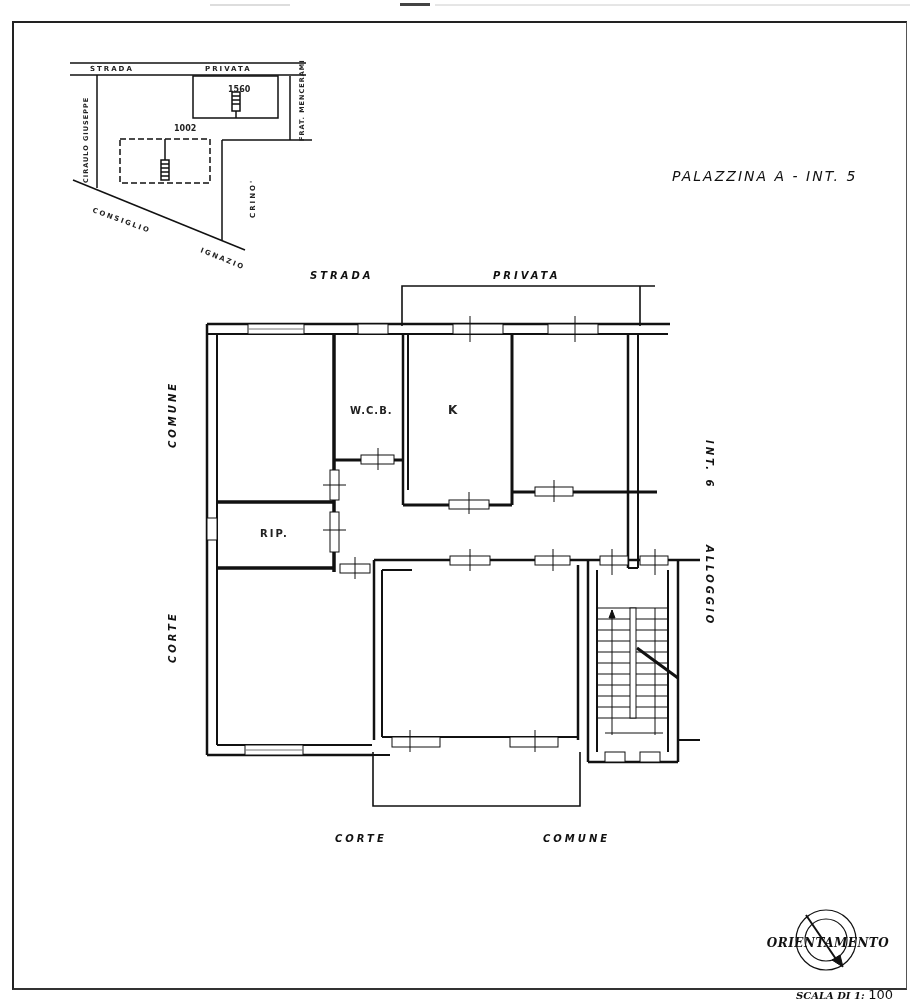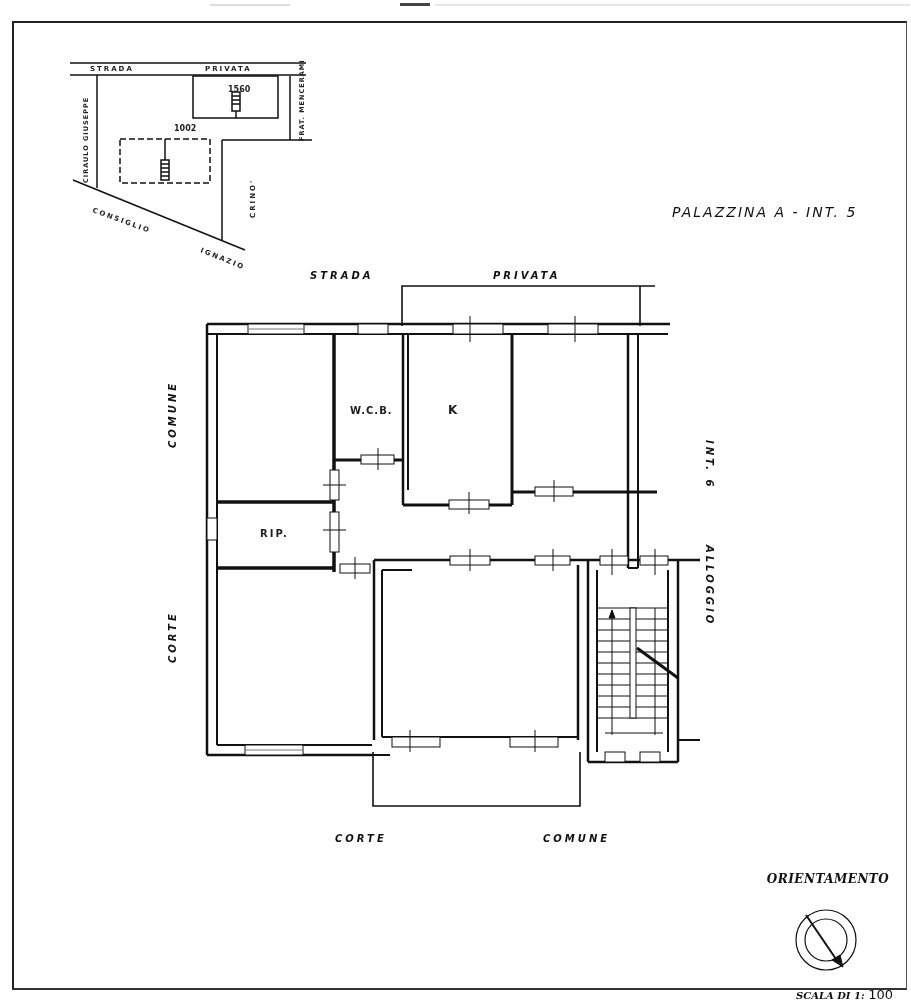--- a/index.html
+++ b/index.html
@@ -3,23 +3,23 @@
 <meta charset="utf-8">
 <style>
   html, body { margin: 0; padding: 0; background: #ffffff; }
   body { width: 911px; height: 1000px; position: relative; overflow: hidden; font-family: "DejaVu Sans", sans-serif; color: #111; }
   .sheet { position: absolute; left: 0; top: 0; width: 911px; height: 1000px; }
   .top-scan { position: absolute; left: 90px; top: 2px; width: 820px; height: 6px; }
   .frame { position: absolute; left: 12px; top: 21px; width: 895px; height: 969px; border-left: 2px solid #222; border-top: 2px solid #222; border-bottom: 2px solid #333; border-right: 1px solid #555; box-sizing: border-box; }
   svg { position: absolute; left: 0; top: 0; }
   .hand { font-family: "DejaVu Sans", sans-serif; font-weight: bold; font-style: italic; fill: #111; letter-spacing: 3px; }
   .hand-sm { font-family: "DejaVu Sans", sans-serif; font-weight: bold; fill: #222; }
-  .title-block { position: absolute; left: 672px; top: 168px; margin-top: 36px; }
+  .title-block { position: absolute; left: 672px; top: 168px; }
   .title-line { font-family: "DejaVu Sans", sans-serif; font-style: italic; font-size: 14px; letter-spacing: 2px; white-space: nowrap; height: 34px; color: #111; }
-  .orient-label { position: absolute; left: 763px; top: 872px; width: 130px; text-align: center; font-family: "DejaVu Serif", serif; font-weight: bold; font-style: italic; font-size: 12px; letter-spacing: 0.5px; }
+  .orient-label { position: absolute; left: 763px; top: 936px; width: 130px; text-align: center; font-family: "DejaVu Serif", serif; font-weight: bold; font-style: italic; font-size: 12px; letter-spacing: 0.5px; }
   .scale-label { position: absolute; left: 763px; top: 987px; width: 130px; text-align: right; font-family: "DejaVu Serif", serif; font-weight: bold; font-style: italic; font-size: 10px; text-decoration: underline; }
   .scale-label .num { font-family: "DejaVu Sans", sans-serif; font-style: normal; font-weight: normal; font-size: 13px; }
 </style>
 </head>
 <body>
 
 <div class="sheet">
 
   <svg class="top-scan" width="820" height="6" viewBox="0 0 820 6">
     <line x1="120" y1="3" x2="200" y2="3" stroke="#bbb" stroke-width="1"></line>

